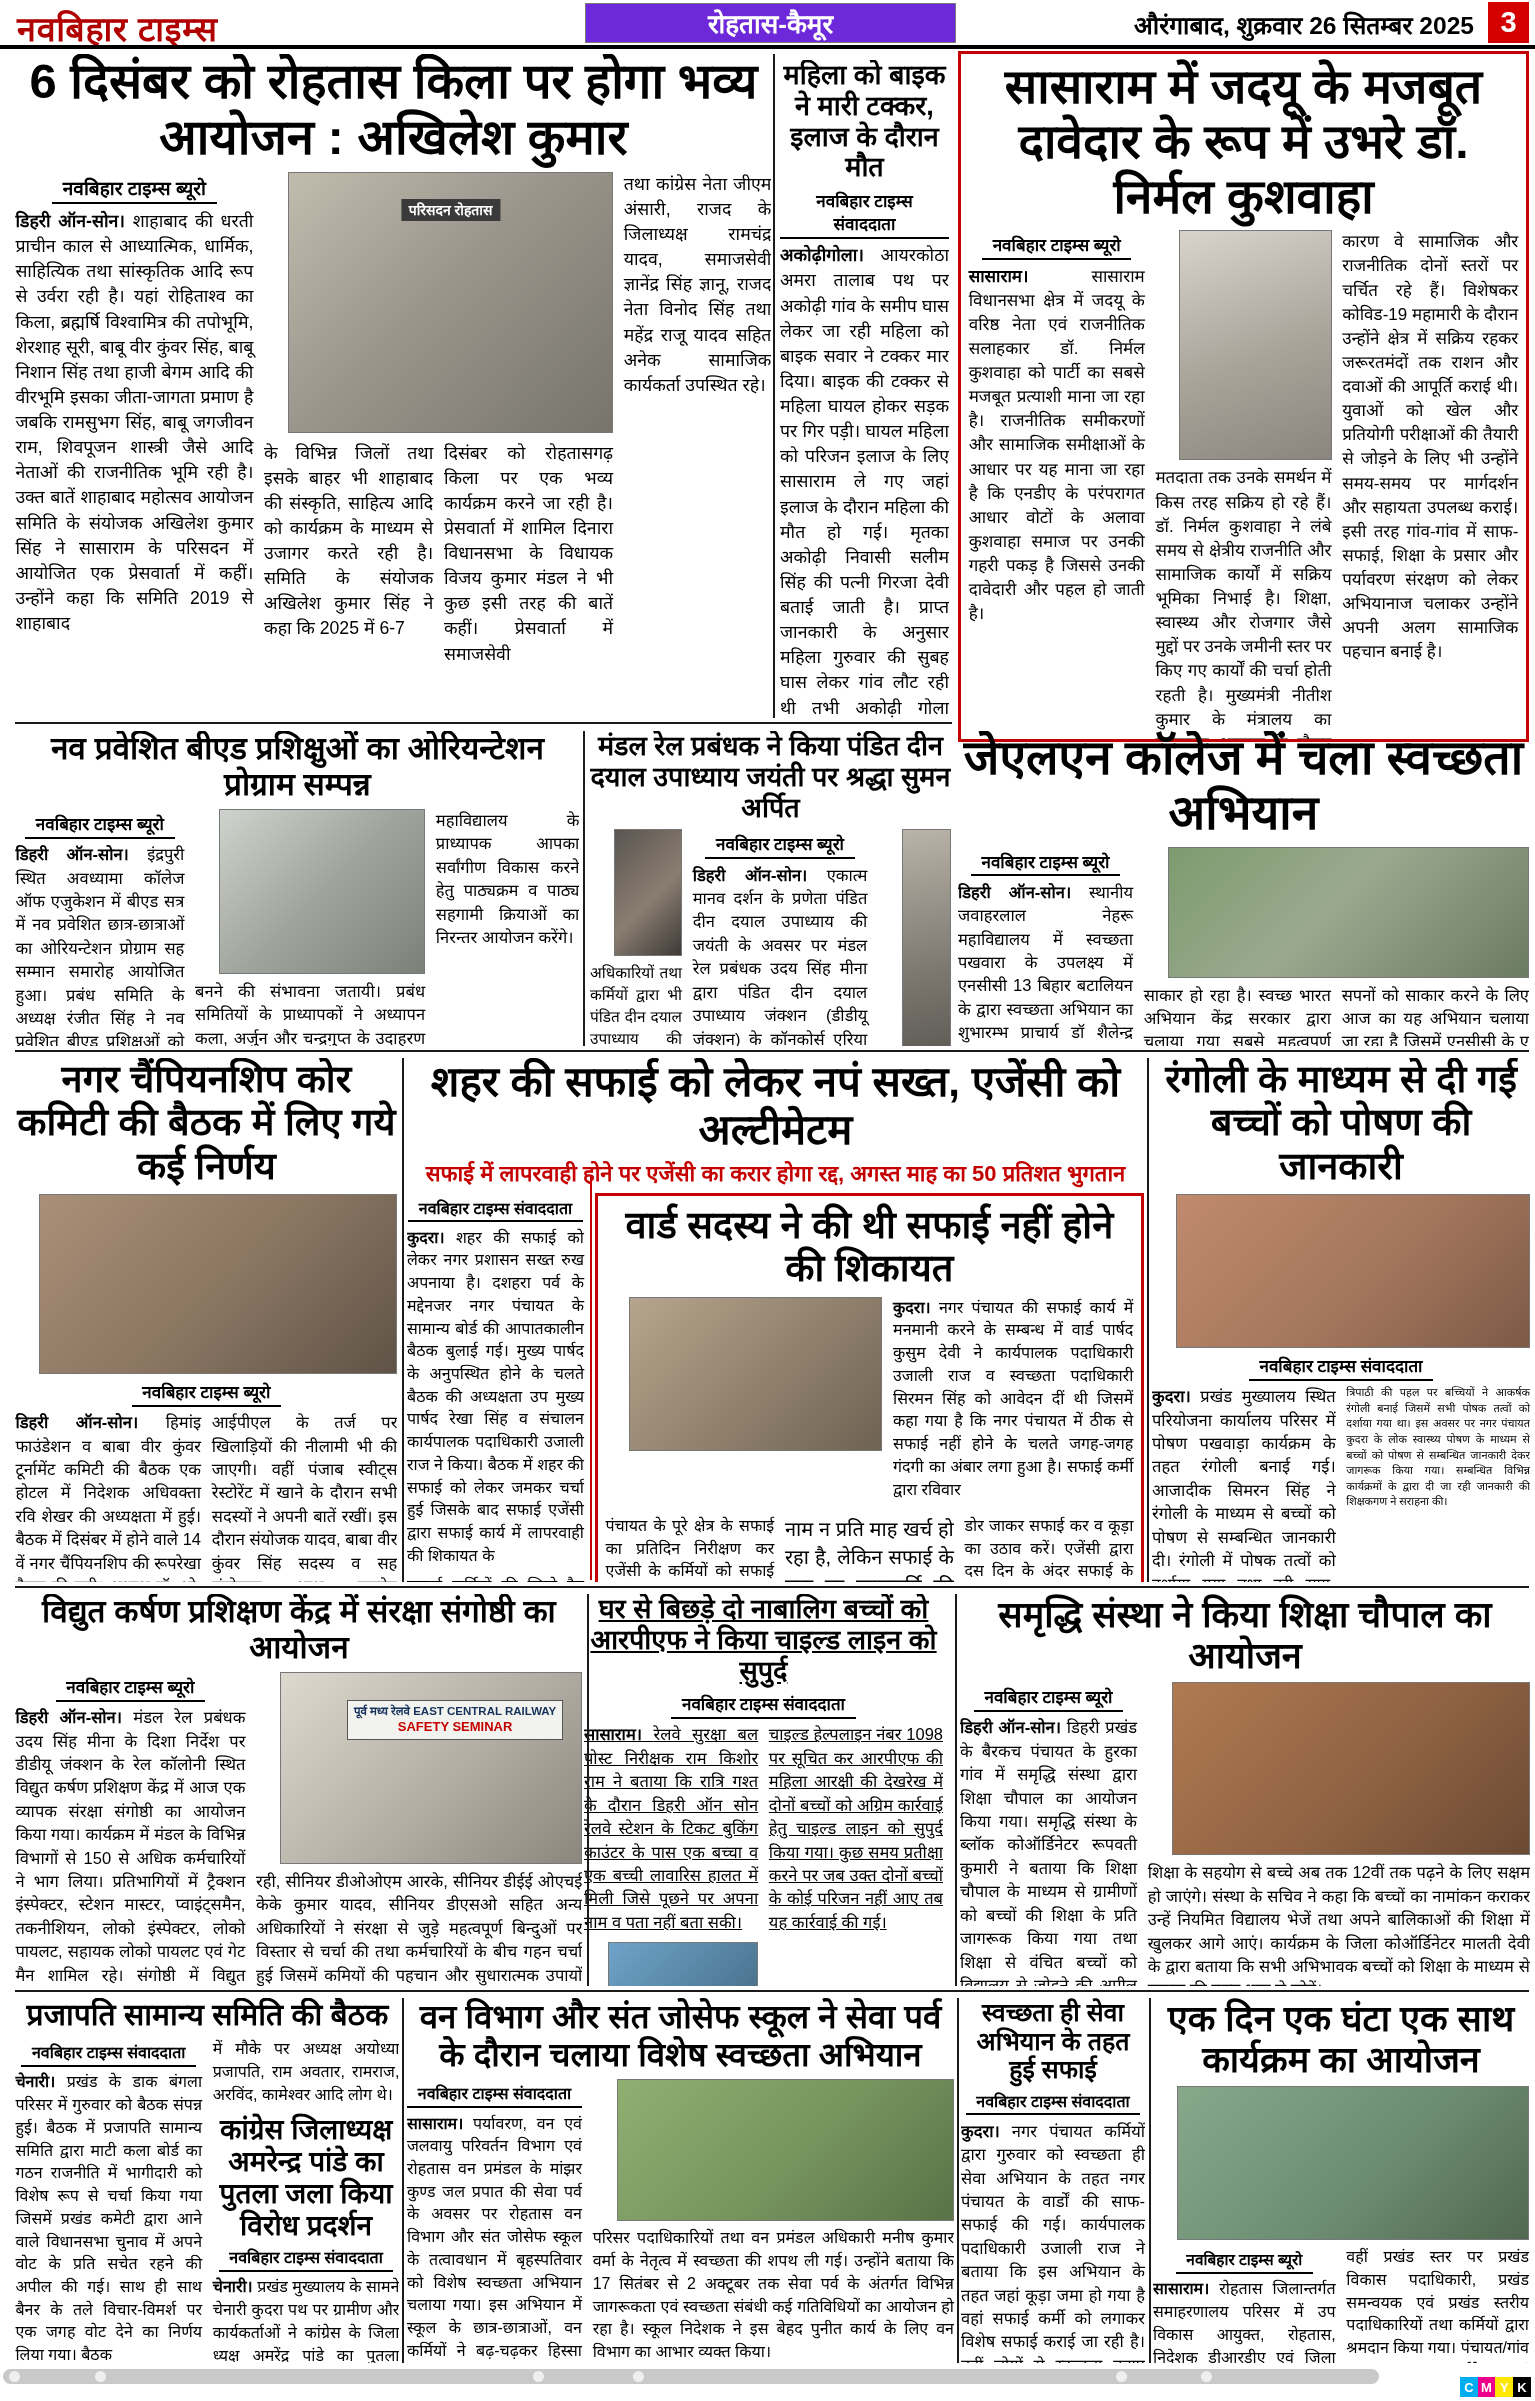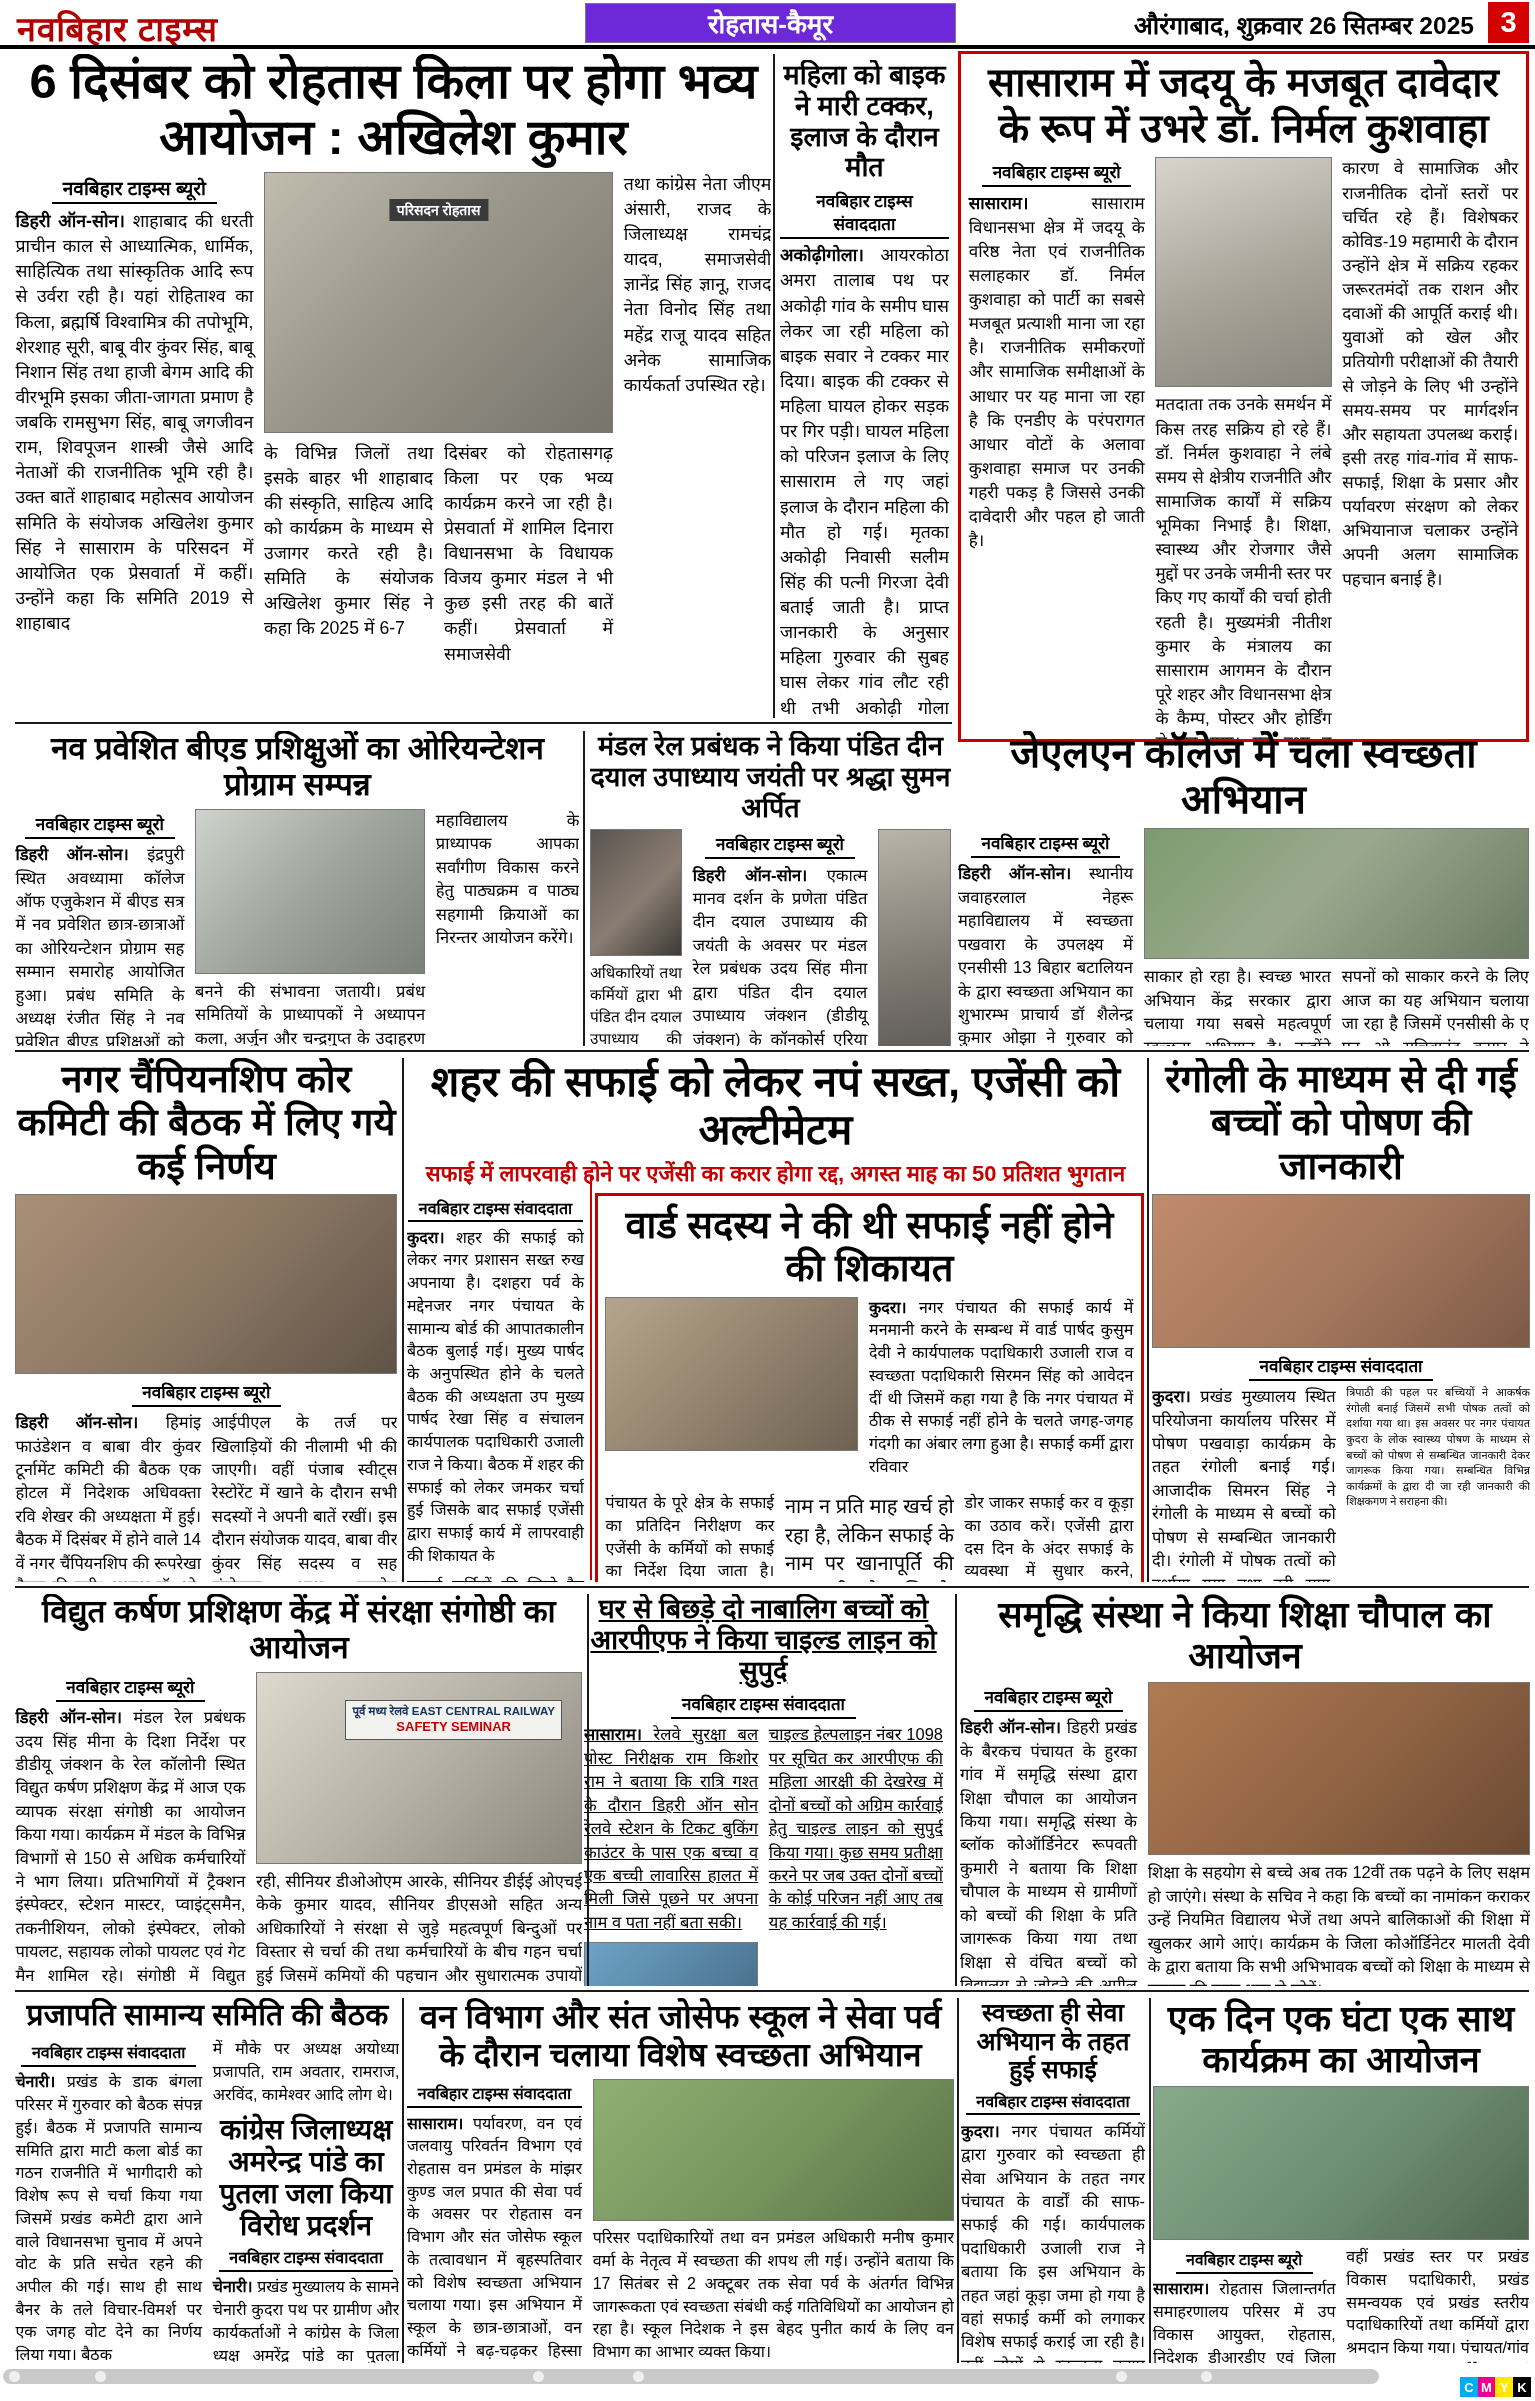--- a/index.html
+++ b/index.html
@@ -6,30 +6,30 @@
   .page{position:relative;width:1535px;height:2401px;background:#ffffff;overflow:hidden;color:#000;}
   
   .masthead{position:absolute;left:17px;top:4.6px;font-size:34px;font-weight:bold;color:#b00000;letter-spacing:0.8px;}
   .edition-box{position:absolute;left:585px;top:3.1px;width:369px;height:38px;background:#6d28d9;border:1.5px solid #7a7a7a;color:#fff;font-size:26px;font-weight:bold;display:flex;align-items:center;justify-content:center;}
   .edition-date{position:absolute;left:1036px;top:7.7px;width:438px;text-align:right;font-size:24.6px;font-weight:bold;color:#000;}
   .pageno{position:absolute;left:1488px;top:1.5px;width:41px;height:41px;background:#d40000;color:#fff;font-size:29px;font-weight:bold;display:flex;align-items:center;justify-content:center;}
   .head-rule{position:absolute;left:0;top:45px;width:1535px;height:3.8px;background:#000;}
   
   .art{position:absolute;overflow:hidden;}
   .hl{font-weight:bold;text-align:center;line-height:1.14;margin:0 0 6.1px 0;color:#000;}
-  .s66{font-size:49px;} .s52{font-size:40px;} .s56{font-size:42px;} .s48{font-size:36px;}
+  .s66{font-size:49px;} .s52{font-size:48px;} .s56{font-size:42px;} .s48{font-size:36px;}
   .s44{font-size:33px;} .s42{font-size:31.5px;} .s40{font-size:30px;} .s38{font-size:38px;}
   .s36{font-size:27px;} .s34{font-size:25px;} .s32{font-size:28px;}
   .byrow{text-align:center;margin:3.1px 0 4.6px 0;}
   .byline{display:inline-block;font-size:19px;font-weight:bold;border-bottom:2.3px solid #000;padding:0 10.7px 1.5px 10.7px;}
   .body{font-size:17.7px;line-height:1.42;text-align:justify;margin:0 0 7.7px 0;}
   .dl{font-weight:bold;}
   .row{display:flex;gap:10.7px;}
   .col{flex:1;min-width:0;}
-  .photo{position:relative;background:linear-gradient(135deg,#c2bcae 0%,#9a968c 45%,#77746b 100%);border:1.5px solid #777;box-sizing:border-box;}
+  .photo{position:relative;background:linear-gradient(135deg,#c2bcae 0%,#9a968c 45%,#77746b 100%);border:1.5px solid #777;box-sizing:border-box;margin-left:24px;}
   .photo .sign{position:absolute;left:50%;top:10%;transform:translateX(-50%);background:#3a3a3a;color:#fff;font-size:14px;font-weight:bold;padding:1.5px 7.7px;white-space:nowrap;}
   .photo .banner{position:absolute;right:6%;top:14%;background:#f2f2ee;border:0.8px solid #555;color:#16325c;font-size:11.5px;font-weight:bold;text-align:center;padding:3.1px 6.1px;line-height:1.3;}
   .photo .banner .red{color:#c40000;font-size:13px;display:block;}
   .redbox{border:3.1px solid #c40000;box-sizing:border-box;padding:6.1px 7.7px;background:#fff;}
   .subhead-red{color:#c40000;font-weight:bold;text-align:center;font-size:22px;margin:0 0 6.1px 0;line-height:1.25;}
   .vr{position:absolute;width:1.5px;background:#1a1a1a;}
   .hr{position:absolute;height:2.3px;background:#1a1a1a;}
   .vr-red{position:absolute;width:2.3px;background:#c40000;}
   
   .footbar{position:absolute;left:3.1px;top:2369px;width:1376px;height:15.4px;background:#c9c9c9;border-radius:7.7px;}

